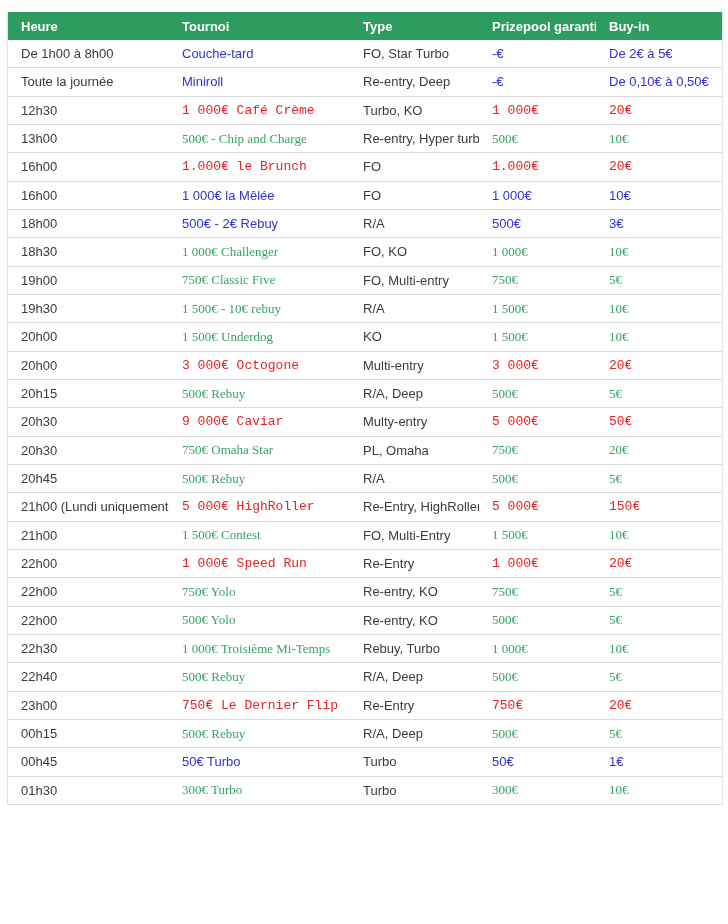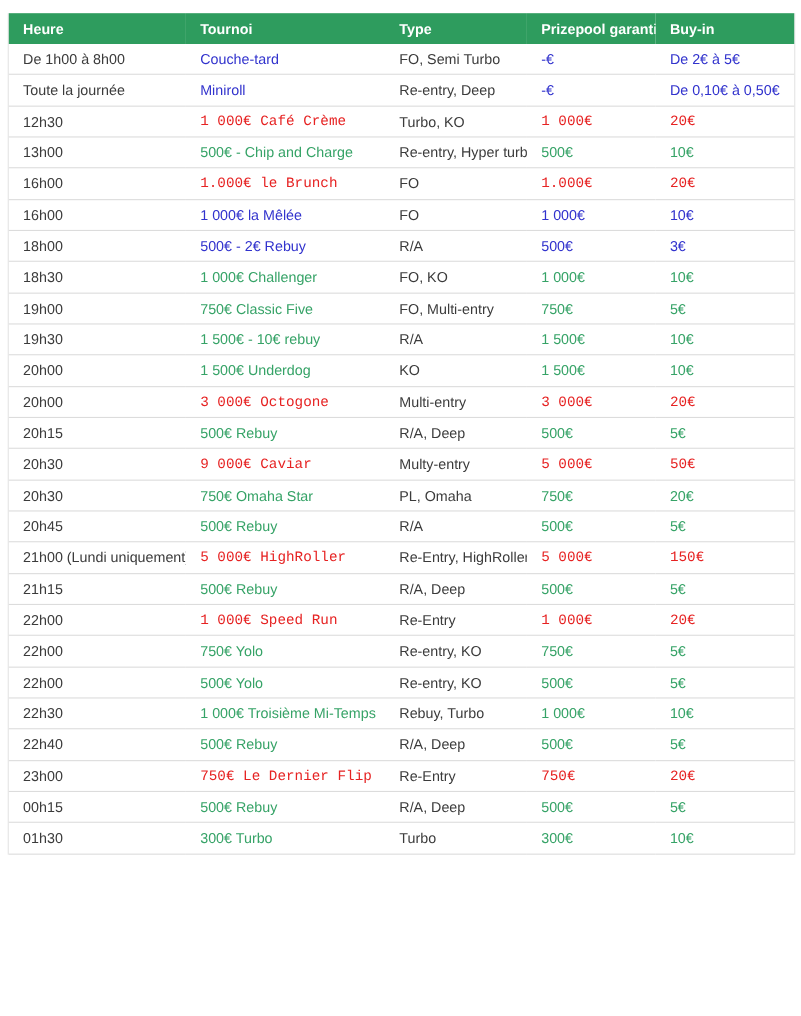--- a/index.html
+++ b/index.html
@@ -37,21 +37,21 @@
     white-space:nowrap;overflow:hidden;
   }
   table.sched td{
     height:28.33px;vertical-align:middle;
     padding:0 4px 0 13px;
     border-bottom:1px solid var(--border);
     font-size:13px;color:var(--text);
     white-space:nowrap;overflow:hidden;
   }
   tr.c-blue  td.accent{color:var(--blue);margin-top:20px;}
-  tr.c-green td.accent{color:var(--green);}
+  tr.c-green td.accent{color:var(--green);font-family:Liberation Serif, serif;}
   tr.c-red   td.accent{color:var(--red);font-family:Liberation Mono, monospace;}
 </style>
 </head>
 <body>
 
 <div class="table-wrap">
   <table class="sched">
     <colgroup>
       <col style="width:161px">
       <col style="width:181px">
@@ -65,21 +65,21 @@
           <th>Tournoi</th>
           <th>Type</th>
           <th>Prizepool garanti</th>
           <th>Buy-in</th>
         </tr>
     </thead>
     <tbody>
         <tr class="row c-blue">
     <td>De 1h00 à 8h00</td>
     <td class="accent">Couche-tard</td>
-    <td>FO, Semi Turbo</td>
+    <td>FO, Star Turbo</td>
     <td class="accent">-€</td>
     <td class="accent">De 2€ à 5€</td>
   </tr>
         <tr class="row c-blue">
     <td>Toute la journée</td>
     <td class="accent">Miniroll</td>
     <td>Re-entry, Deep</td>
     <td class="accent">-€</td>
     <td class="accent">De 0,10€ à 0,50€</td>
   </tr>
@@ -182,25 +182,25 @@
     <td class="accent">5€</td>
   </tr>
         <tr class="row c-red">
     <td>21h00 (Lundi uniquement)</td>
     <td class="accent">5 000€ HighRoller</td>
     <td>Re-Entry, HighRoller</td>
     <td class="accent">5 000€</td>
     <td class="accent">150€</td>
   </tr>
         <tr class="row c-green">
-    <td>21h15</td>
-    <td class="accent">500€ Rebuy</td>
-    <td>R/A, Deep</td>
-    <td class="accent">500€</td>
-    <td class="accent">5€</td>
+    <td>21h00</td>
+    <td class="accent">1 500€ Contest</td>
+    <td>FO, Multi-Entry</td>
+    <td class="accent">1 500€</td>
+    <td class="accent">10€</td>
   </tr>
         <tr class="row c-red">
     <td>22h00</td>
     <td class="accent">1 000€ Speed Run</td>
     <td>Re-Entry</td>
     <td class="accent">1 000€</td>
     <td class="accent">20€</td>
   </tr>
         <tr class="row c-green">
     <td>22h00</td>
@@ -236,20 +236,27 @@
     <td>Re-Entry</td>
     <td class="accent">750€</td>
     <td class="accent">20€</td>
   </tr>
         <tr class="row c-green">
     <td>00h15</td>
     <td class="accent">500€ Rebuy</td>
     <td>R/A, Deep</td>
     <td class="accent">500€</td>
     <td class="accent">5€</td>
+  </tr>
+        <tr class="row c-blue">
+    <td>00h45</td>
+    <td class="accent">50€ Turbo</td>
+    <td>Turbo</td>
+    <td class="accent">50€</td>
+    <td class="accent">1€</td>
   </tr>
         <tr class="row c-green">
     <td>01h30</td>
     <td class="accent">300€ Turbo</td>
     <td>Turbo</td>
     <td class="accent">300€</td>
     <td class="accent">10€</td>
   </tr>
       </tbody>
   </table>

